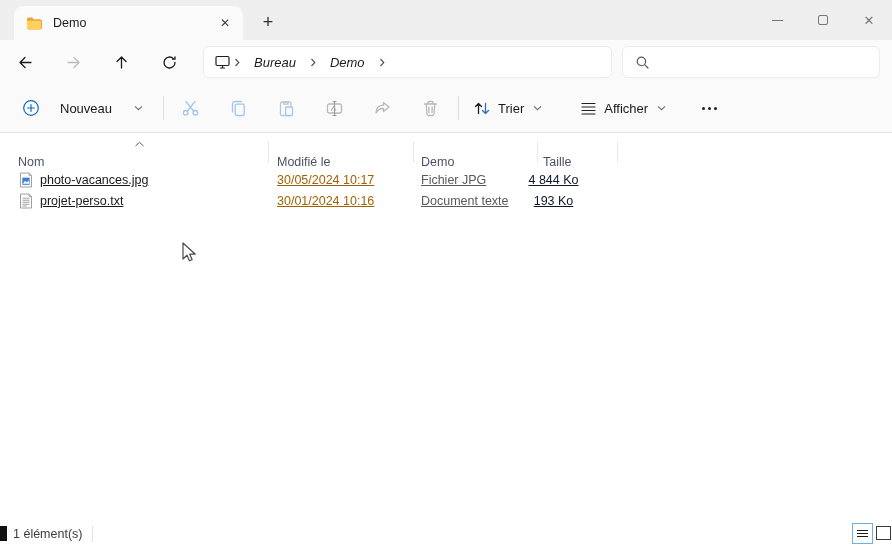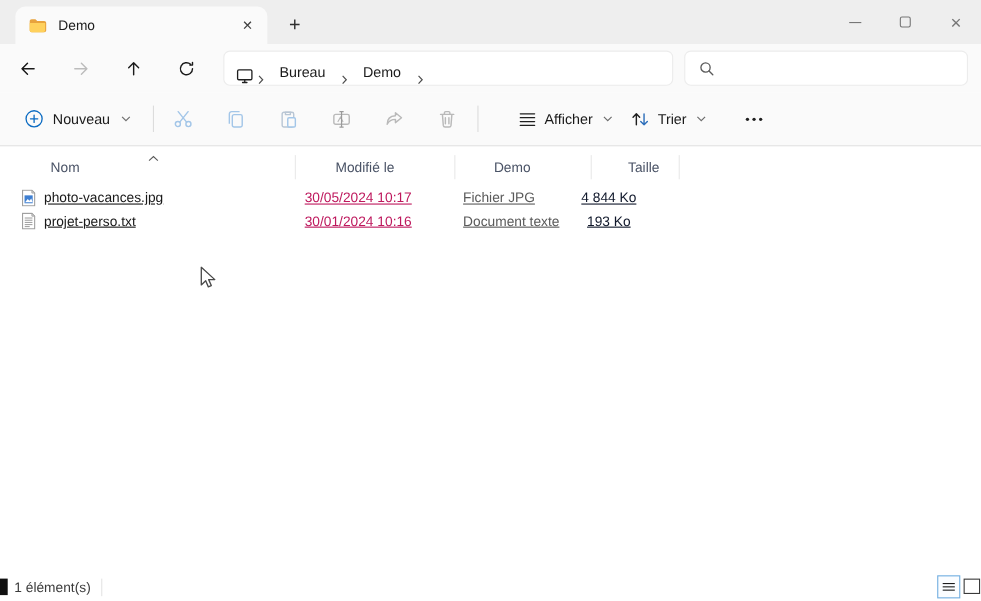--- a/index.html
+++ b/index.html
@@ -36,60 +36,60 @@
 
   
   .navbar { position:absolute; top:40px; left:0; right:0; height:44px; background:#fafafa; }
   .nav-btn {
     position:absolute; top:6px; width:32px; height:32px; border-radius:4px;
     display:flex; align-items:center; justify-content:center;
   }
   .addressbar {
     position:absolute; left:203px; top:6px; width:409px; height:32px;
     background:#ffffff; border:1px solid #ececec; border-radius:6px;
-    display:flex; align-items:flex-end; padding:0 10px; font-size:13px; color:#1b1b1b;
+    display:flex; align-items:center; padding:0 10px; font-size:13px; color:#1b1b1b;font-style:italic;
   }
   .crumb { padding:4px 11px; border-radius:4px; white-space:nowrap; }
   .crumb-chev { display:flex; align-items:center; padding:0 2px; }
   .searchbox {
     position:absolute; left:622px; top:6px; width:258px; height:32px;
     background:#ffffff; border:1px solid #ececec; border-radius:6px;
     display:flex; align-items:center; padding:0 10px 0 12px;
   }
   .searchbox input {
     flex:1; border:none; outline:none; background:transparent;
     font-size:13px; font-family:"Liberation Sans", sans-serif; color:#1b1b1b; min-width:0;
   }
   .searchbox input::placeholder { color:#767676; opacity:1; }
 
   
   .toolbar {
     position:absolute; top:84px; left:0; right:0; height:49px; background:#fafafa;
     border-bottom:1px solid #e3e3e3; display:flex; align-items:center; padding:0 14px;
   }
-  .tb-new { display:flex; align-items:center; gap:8px; font-size:13px; color:#191919; padding:6px 8px; border-radius:4px; }
+  .tb-new { display:flex; align-items:center; gap:20px; font-size:13px; color:#191919; padding:6px 8px; border-radius:4px; }
   .tb-sep { width:1px; height:24px; background:#dcdcdc; }
   .tb-iconbtn { width:40px; height:36px; display:flex; align-items:center; justify-content:center; border-radius:4px; }
   .tb-group { display:flex; align-items:center; gap:7px; font-size:13px; color:#191919; padding:6px 8px; border-radius:4px; }
   .tb-more { display:flex; gap:3px; align-items:center; padding:8px 10px; }
   .tb-more i { width:3px; height:3px; border-radius:50%; background:#1f1f1f; }
   .tb-spacer { flex:1; }
   .chev-down { margin-left:2px; display:flex; align-items:center; }
 
   
   .colheaders { position:absolute; top:139px; left:0; right:0; height:27px; font-size:12.5px; color:#4a5366; }
-  .colheader { position:absolute; top:6px; white-space:nowrap;margin-left:28px; }
+  .colheader { position:absolute; top:16px; white-space:nowrap; }
   .col-line { position:absolute; top:2px; width:1px; height:22px; background:#e9e9e9; }
   .sort-asc { position:absolute; left:134px; top:-3px; }
 
   .filerow { position:absolute; left:0; width:892px; height:22px; font-size:12.5px; }
   .cell { position:absolute; top:3px; white-space:nowrap;text-decoration:underline; }
   .cell-icon { position:absolute; left:18px; top:2px; width:16px; height:16px; }
   .cell-name { left:40px; color:#191919; }
-  .cell-modified { left:277px; color:#be185d; }
+  .cell-modified { left:277px; color:#a16207; }
   .cell-type { left:421px; color:#5a5a5a; }
   .cell-size { left:500px; width:107px; text-align:center; color:#0f172a; }
 
   
   .statusbar { position:absolute; left:0; right:0; bottom:0; height:24px; background:#ffffff; }
   .status-square { position:absolute; left:0; top:4px; width:7px; height:15px; background:#101010; }
   .status-text { position:absolute; left:13px; top:5px; font-size:12.5px; color:#3c3c3c; }
   .status-sep { position:absolute; left:92px; top:4px; width:1px; height:16px; background:#e4e4e4; }
   .view-details {
     position:absolute; right:19px; top:1px; width:21px; height:21px;
@@ -232,42 +232,42 @@
       </svg>
   </div>
   <div class="tb-iconbtn" style="margin-left:8px">
     <svg width="19" height="19" viewBox="0 0 19 19" fill="none" stroke="#b9b9b9" stroke-width="1.3" stroke-linecap="round">
         <path d="M3.5 5h12M7 5V3.7c0-.7.5-1.2 1.2-1.2h2.6c.7 0 1.2.5 1.2 1.2V5M5.2 5l.8 10c.1.8.7 1.5 1.6 1.5h3.8c.9 0 1.5-.7 1.6-1.5l.8-10M7.9 8v5.5M11.1 8v5.5"></path>
       </svg>
   </div>
 
   <div class="tb-sep" style="margin:0 6px 0 8px"></div>
 
-  <div class="tb-group" style="margin-left:22px">
-    <svg width="17" height="15" viewBox="0 0 17 15" fill="none" stroke="#1f1f1f" stroke-width="1.2" stroke-linecap="round">
-        <path d="M2 2.5h13M2 6h13M2 9.5h13M2 13h13"></path>
-      </svg>
-    <span>Afficher</span>
-    <span class="chev-down">
-        <svg width="9" height="6" viewBox="0 0 9 6" fill="none" stroke="#6f6f6f" stroke-width="1.1">
-          <path d="M1 1.3l3.5 3.4L8 1.3"></path>
-        </svg>
-      </span>
-  </div>
-
   <div class="tb-group">
     <svg width="18" height="17" viewBox="0 0 18 17" fill="none" stroke-linecap="round" stroke-linejoin="round">
         <g stroke="#1f1f1f" stroke-width="1.3">
           <path d="M5.5 13.5v-10M2.5 6.5l3-3 3 3"></path>
         </g>
         <g stroke="#2e6fba" stroke-width="1.3">
           <path d="M12.5 3.5v10M9.5 10.5l3 3 3-3"></path>
         </g>
       </svg>
     <span>Trier</span>
+    <span class="chev-down">
+        <svg width="9" height="6" viewBox="0 0 9 6" fill="none" stroke="#6f6f6f" stroke-width="1.1">
+          <path d="M1 1.3l3.5 3.4L8 1.3"></path>
+        </svg>
+      </span>
+  </div>
+
+  <div class="tb-group" style="margin-left:22px">
+    <svg width="17" height="15" viewBox="0 0 17 15" fill="none" stroke="#1f1f1f" stroke-width="1.2" stroke-linecap="round">
+        <path d="M2 2.5h13M2 6h13M2 9.5h13M2 13h13"></path>
+      </svg>
+    <span>Afficher</span>
     <span class="chev-down">
         <svg width="9" height="6" viewBox="0 0 9 6" fill="none" stroke="#6f6f6f" stroke-width="1.1">
           <path d="M1 1.3l3.5 3.4L8 1.3"></path>
         </svg>
       </span>
   </div>
 
   <div class="tb-more" style="margin-left:18px">
     <i></i>
       <i></i>

